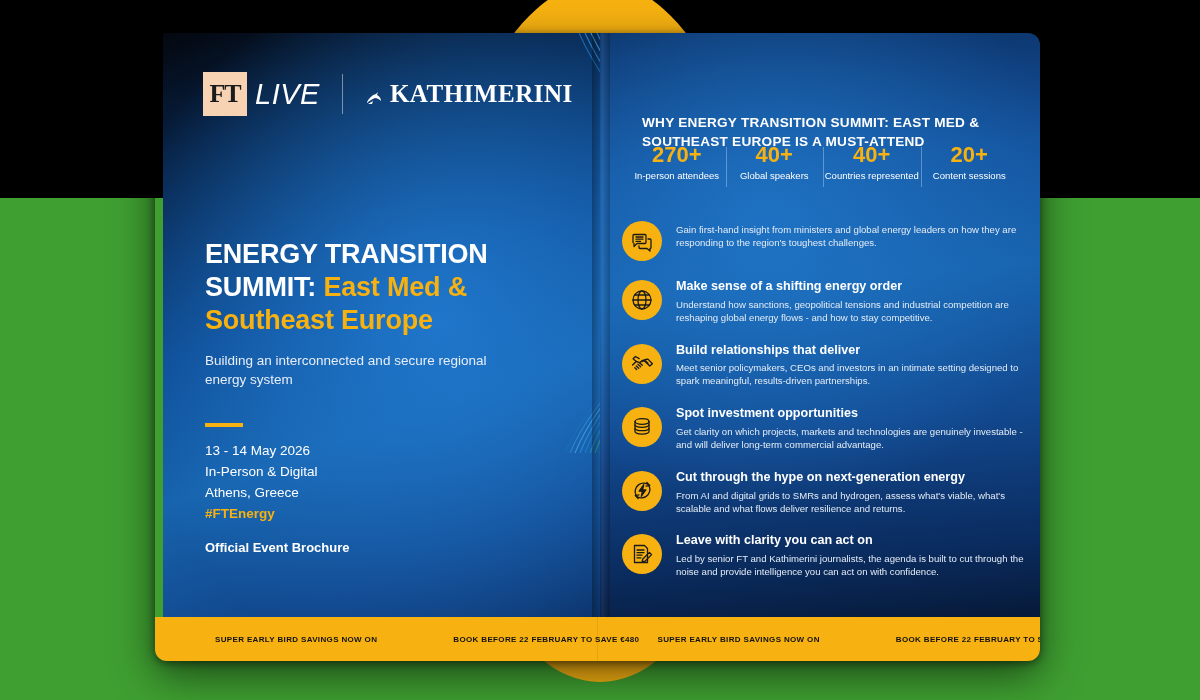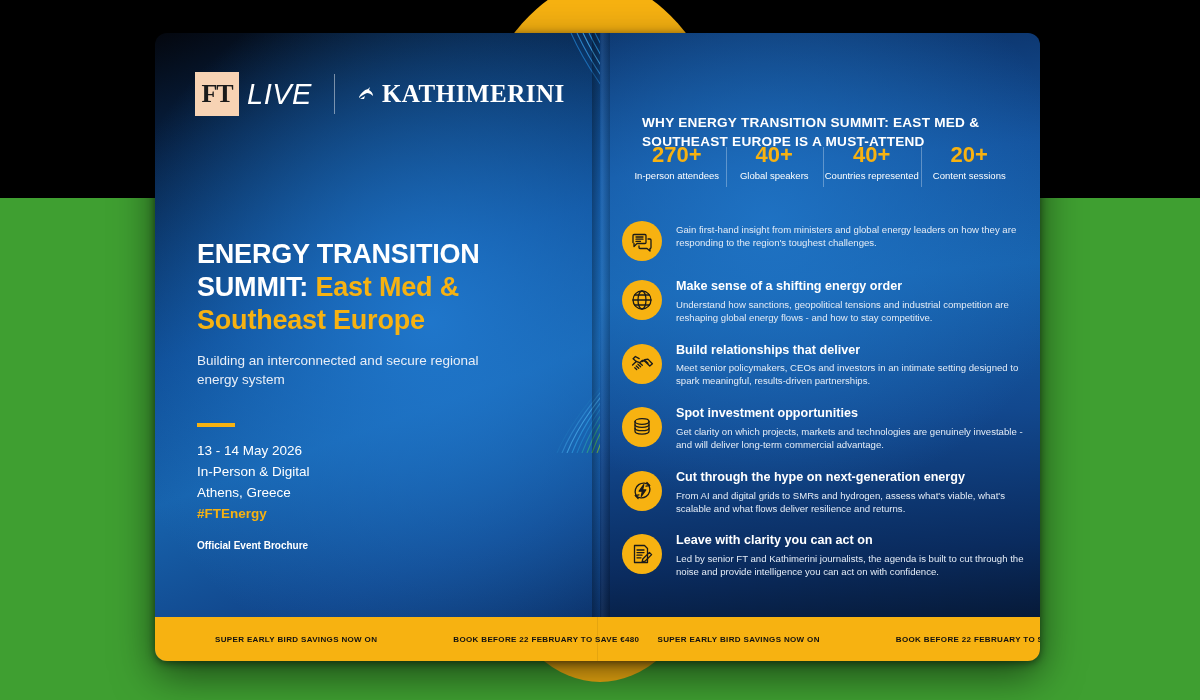--- a/index.html
+++ b/index.html
@@ -25,21 +25,21 @@
   
   #brochure {
     position:absolute; left:155px; top:33px;
     width:885px; height:628px;
     border-radius:12px;
     overflow:hidden;
     box-shadow:0 14px 42px rgba(0,0,0,.55), 0 2px 8px rgba(0,0,0,.5);
   }
 
   .page { position:absolute; top:0; height:628px; }
-  #page-left  { left:0;   width:445px;
+  #page-left  { left:8px;   width:445px;
      background:
        radial-gradient(120% 90% at 62% 46%, rgba(32,120,205,.95) 0%, rgba(20,82,165,0) 62%),
        linear-gradient(160deg,#04070e 0%, #072246 16%, #0e4b93 42%, #1763ad 60%, #11458a 80%, #0a2a5c 100%);
      padding-left: 27px;
   }
   #page-right { left:445px; width:440px;
      background:
        radial-gradient(110% 70% at 38% 30%, rgba(32,118,200,.85) 0%, rgba(18,74,150,0) 65%),
        linear-gradient(175deg,#0b2f63 0%, #14529c 22%, #1762ad 40%, #12488e 62%, #0a2b5e 82%, #041023 100%);
   }
@@ -55,33 +55,33 @@
   
   .logos { position:absolute; left:40px; top:39px; display:flex; align-items:center; gap:22px; }
   .ft-box {
     background:#f7d3b4; color:#1b1b1b;
     font-family:"Liberation Serif", serif; font-weight:700; font-size:26px;
     width:44px; height:44px; display:flex; align-items:center; justify-content:center;
     letter-spacing:-1px;
   }
   .ft-live { color:#fff; font-size:29px; font-weight:400; letter-spacing:.5px; margin-left:8px;font-style:italic; }
   .logo-divider { width:1px; height:40px; background:rgba(255,255,255,.45); }
-  .kath { display:flex; align-items:center; gap:7px; color:#fff; }
+  .kath { display:flex; align-items:flex-end; gap:7px; color:#fff; }
   .kath-word { font-family:"Liberation Serif", serif; font-weight:700; font-size:25px; letter-spacing:.5px; }
 
   .headline { position:absolute; left:42px; top:205px; width:300px; }
   .headline h1 { color:#fff; font-size:27px; line-height:1.22; font-weight:700; letter-spacing:-.2px; }
   .headline h1 .hl-accent { color:#f7b211; }
   .subhead { color:#e8eef7; font-size:13.5px; line-height:1.42; margin-top:14px; font-weight:400; }
 
   .rule { position:absolute; left:42px; top:390px; width:38px; height:4px; background:#f7b211; }
 
   .details { position:absolute; left:42px; top:408px; color:#fff; font-size:13.5px; line-height:1.55; }
   .details .hash { color:#f7b211; font-weight:700; }
-  .brochure-label { position:absolute; left:42px; top:507px; color:#fff; font-size:10px; font-weight:700; }
+  .brochure-label { position:absolute; left:42px; top:507px; color:#fff; font-size:13px; font-weight:700; }
 
   
   .rp-title { position:absolute; left:42px; top:57px; width:370px;
     color:#fff; font-size:13.6px; font-weight:700; line-height:1.42; letter-spacing:.25px;margin-top:23px; }
 
   .stats { position:absolute; left:28px; top:110px; width:390px; display:flex;justify-content:flex-end; }
   .stat { flex:1; text-align:center; position:relative; }
   .stat + .stat::before {
     content:""; position:absolute; left:0; top:4px; width:1px; height:40px;
     background:rgba(255,255,255,.30);

